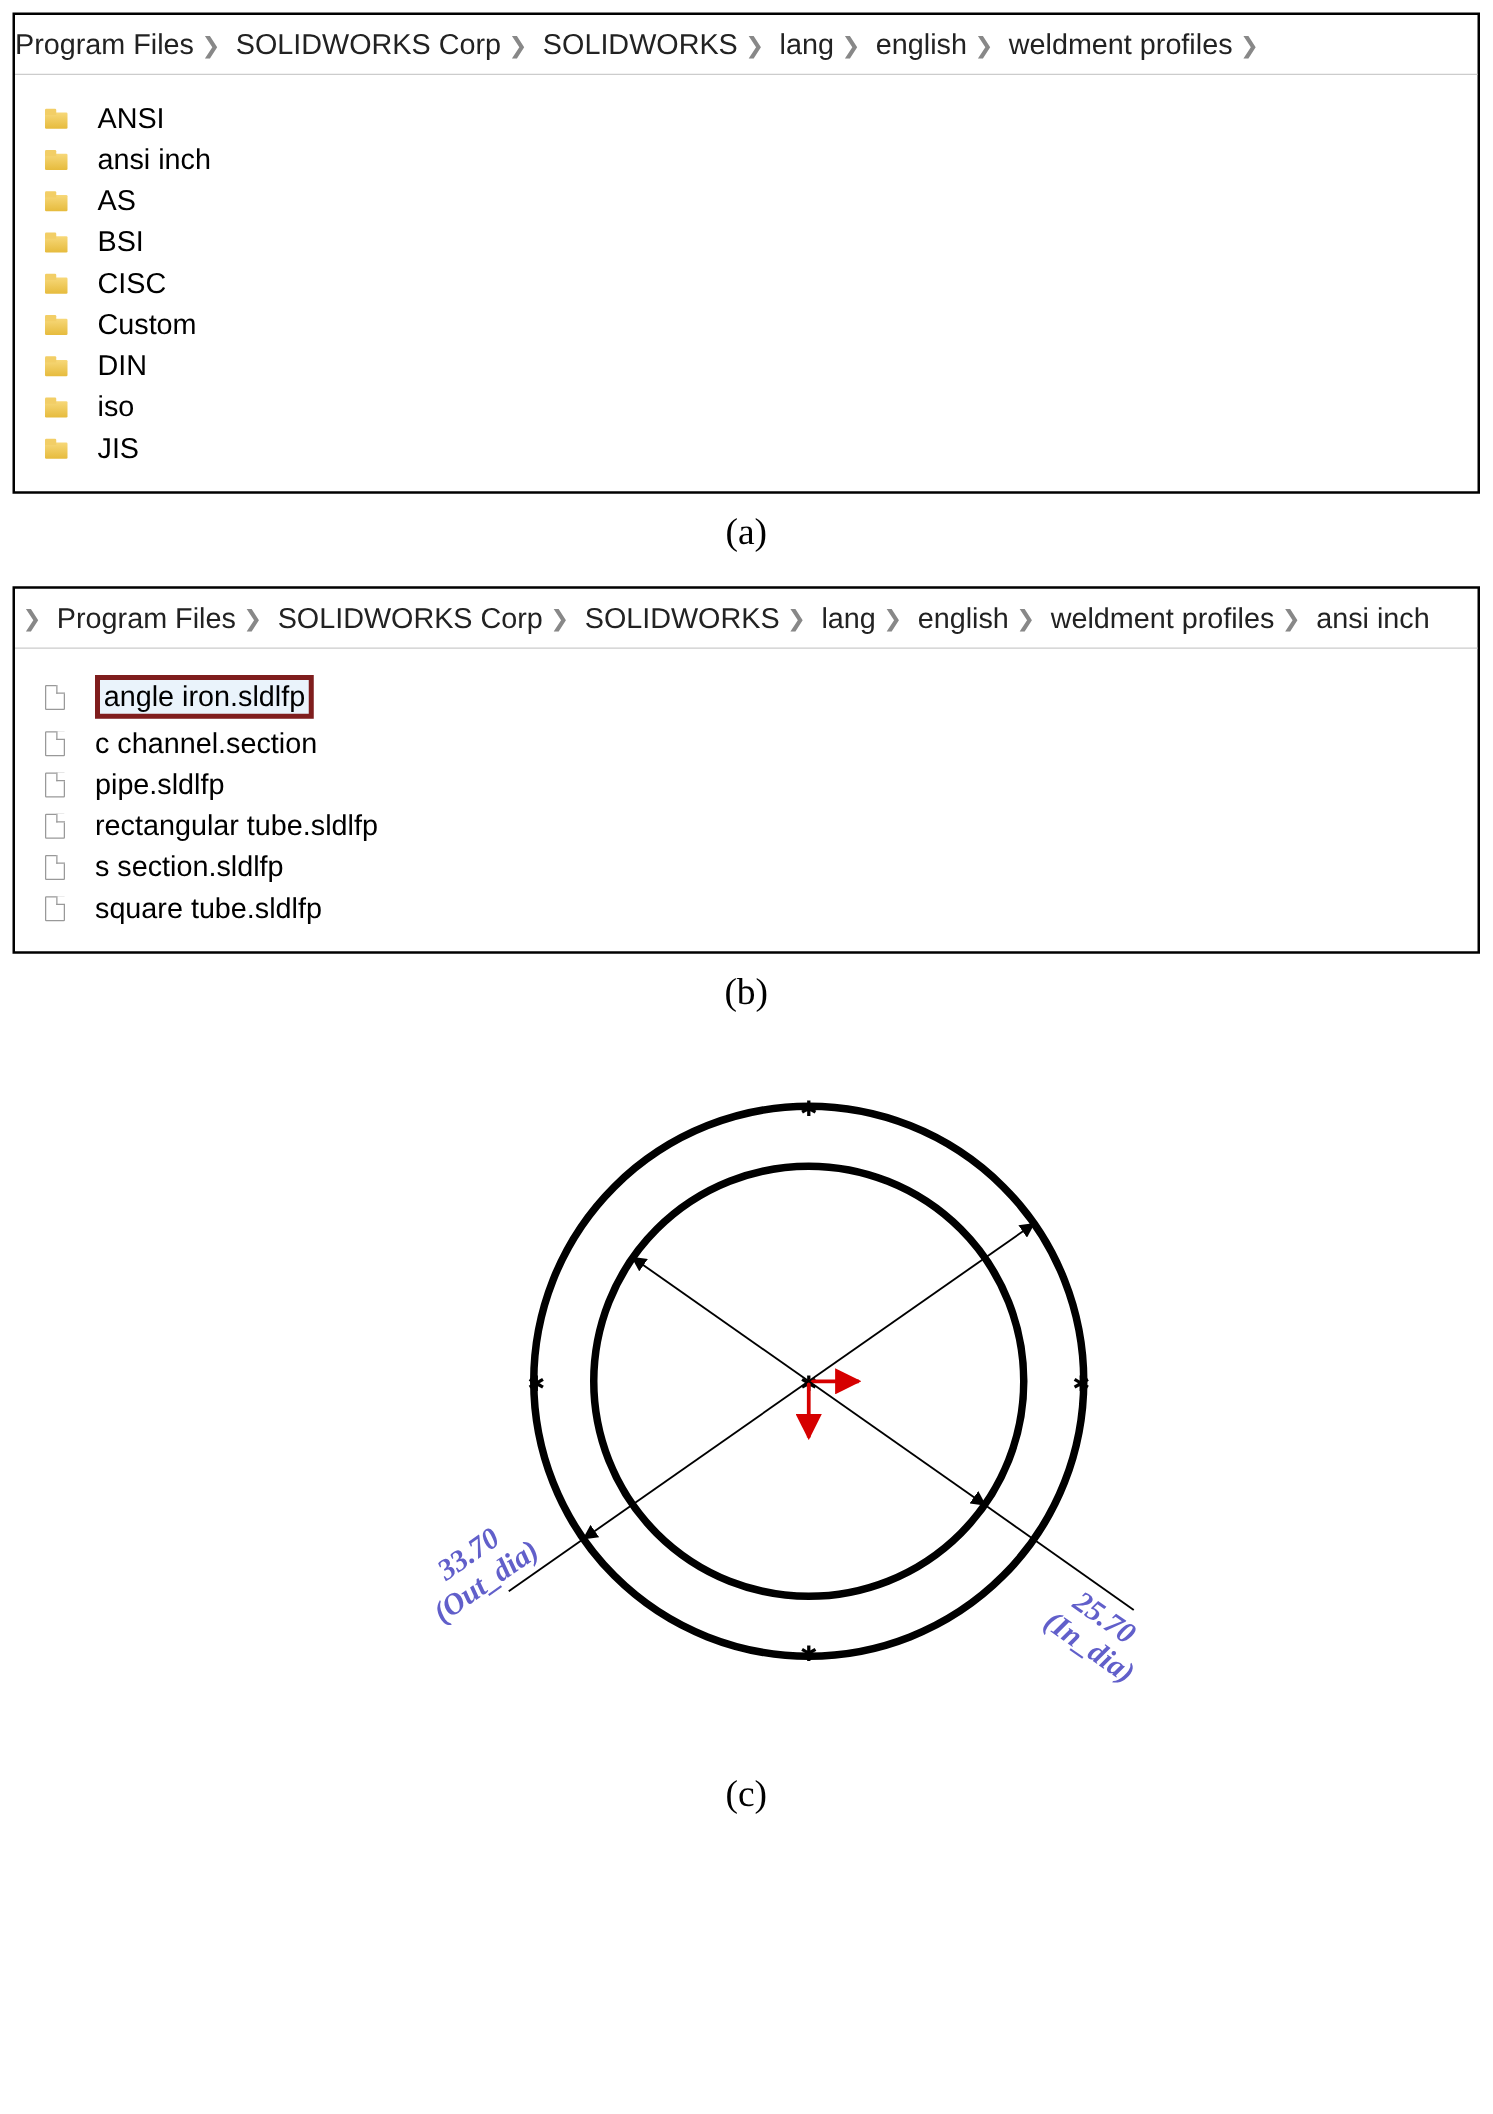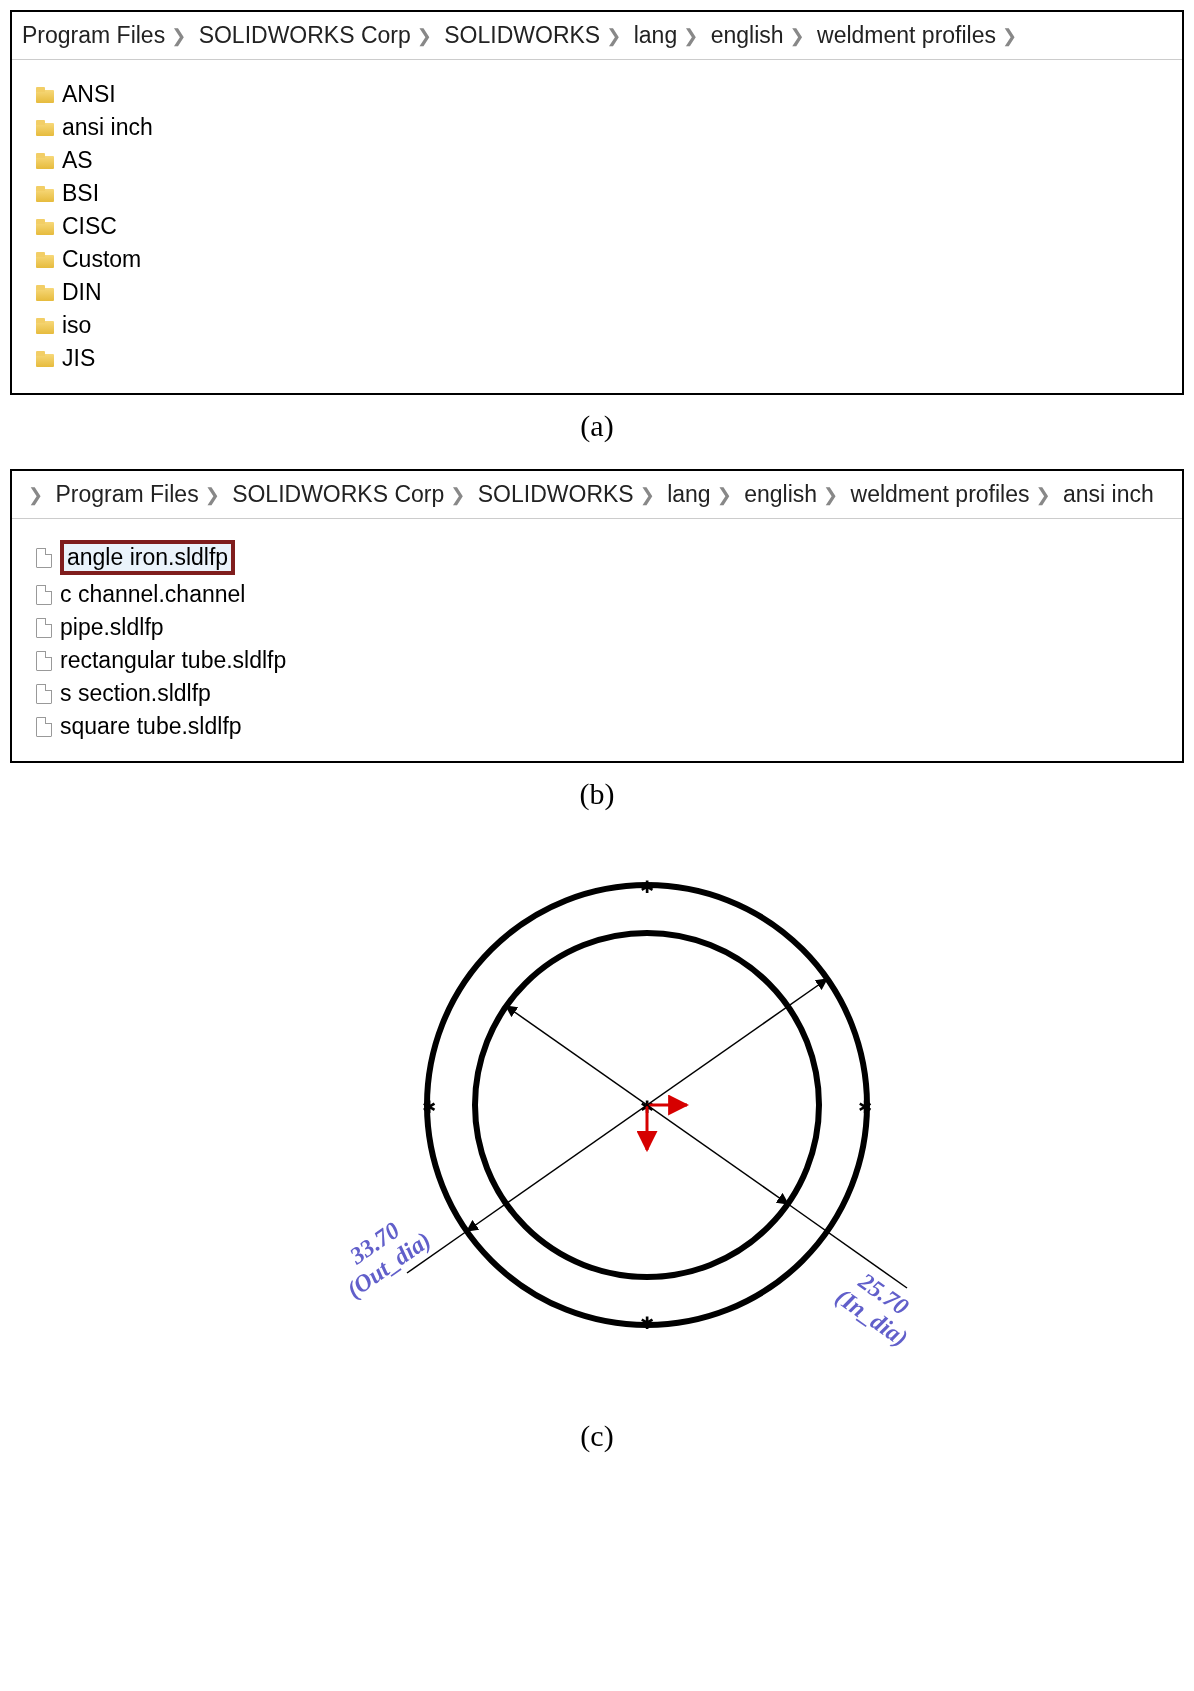--- a/index.html
+++ b/index.html
@@ -10,40 +10,40 @@
     background: #fff;
     color: #000;
     width: 1194px;
   }
   .panel {
     border: 2px solid #000;
     background: #fff;
     padding: 0;
   }
   .breadcrumb {
-    padding: 10px 14px 10px 10px;
+    padding: 10px 14px 10px 0;
     font-size: 23px;
     border-bottom: 1px solid #ccc;
     color: #222;
   }
   .breadcrumb .sep {
     color: #888;
     padding: 0 6px;
     font-size: 18px;
     display: inline-block;
     transform: translateY(-1px);
   }
   .crumb { display:inline-block; }
   .file-list {
     padding: 18px 14px 18px 24px;
   }
   .file-row {
     display: flex;
     align-items: center;
-    gap: 8px;
+    gap: 24px;
     font-size: 23px;
     padding: 3px 0;
   }
   .file-row.selected .fname-inner {
     border: 4px solid #7f1d1d;
     background: #eaf3fb;
     padding: 0 3px;
   }
   .folder-icon {
     width: 18px;
@@ -168,21 +168,21 @@
     <span class="crumb">weldment profiles</span><span class="sep">❯</span>
     <span class="crumb">ansi inch</span>
   </div>
   <div class="file-list">
     <div class="file-row selected">
         <span class="file-icon"></span>
         <span class="fname-inner">angle iron.sldlfp</span>
       </div>
     <div class="file-row">
         <span class="file-icon"></span>
-        <span>c channel.channel</span>
+        <span>c channel.section</span>
       </div>
     <div class="file-row">
         <span class="file-icon"></span>
         <span>pipe.sldlfp</span>
       </div>
     <div class="file-row">
         <span class="file-icon"></span>
         <span>rectangular tube.sldlfp</span>
       </div>
     <div class="file-row">

